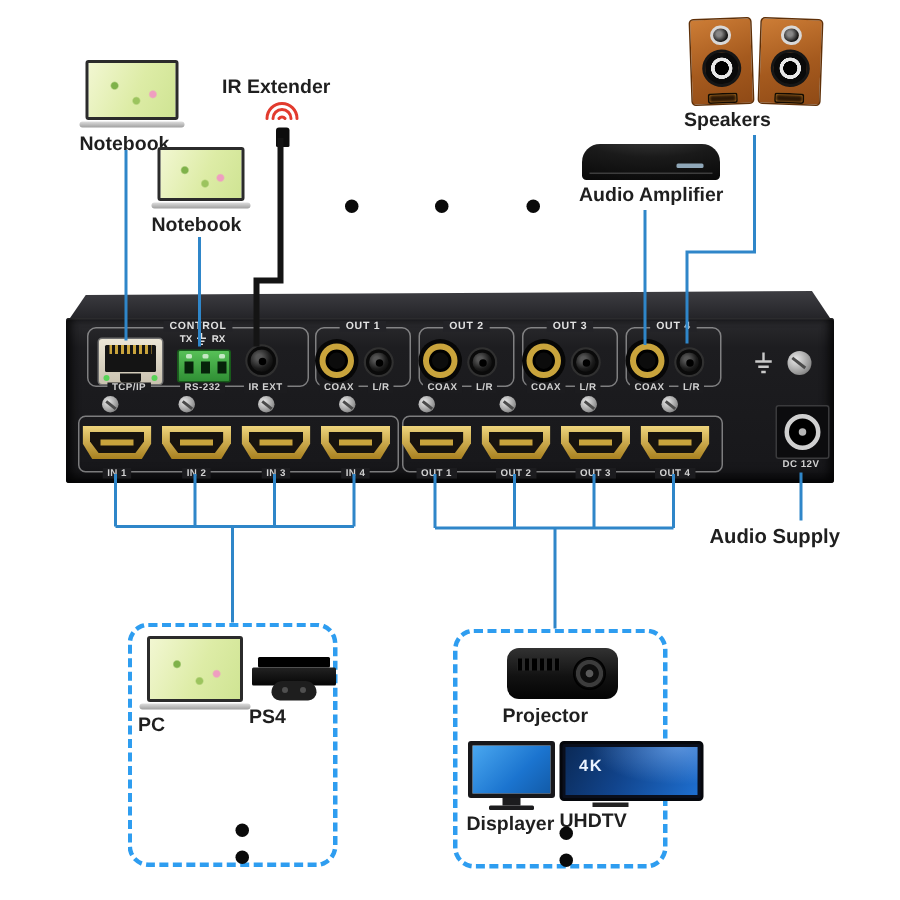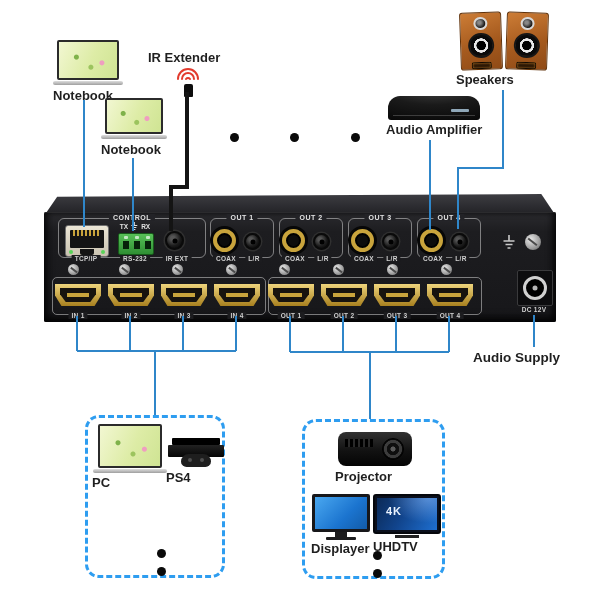--- a/index.html
+++ b/index.html
@@ -104,21 +104,21 @@
   .proj-body{width:74px;height:34px;margin:0 auto;position:relative;border-radius:8px;
     background:linear-gradient(180deg,#323232 0%,#121212 55%,#040404 100%);}
   .proj-lens{position:absolute;right:8px;top:50%;transform:translateY(-50%);width:20px;height:20px;border-radius:50%;
     border:1px solid #000;background:radial-gradient(circle,#5a5a5a 0 16%,#0e0e0e 20% 42%,#3c3c3c 46% 62%,#0a0a0a 66%);}
   .proj-vents{position:absolute;left:7px;top:7px;width:28px;height:8px;
     background:repeating-linear-gradient(90deg,#000 0 3px,#2a2a2a 3px 5px);}
   .mon-sc{width:52px;height:32px;border:3px solid #17171a;border-radius:2px;margin:0 auto;
     background:linear-gradient(135deg,#4aa8f0 0%,#1b74cf 60%,#125ba8 100%);}
   .mon-stand{width:12px;height:5px;background:#1c1c1e;margin:0 auto;}
   .mon-base{width:30px;height:3px;background:#1c1c1e;border-radius:1px;margin:0 auto;}
-  .tv{width:64px;height:36px;background:#0a0f1c;border:2px solid #05070c;border-radius:3px;margin:0 auto;position:relative;overflow:hidden;}
+  .tv{width:64px;height:36px;background:#0a0f1c;border:2px solid #05070c;border-radius:3px;margin:0 auto;position:relative;overflow:hidden;padding-left:28px;}
   .tv-sc{position:absolute;left:2px;right:2px;top:2px;bottom:2px;
     background:radial-gradient(ellipse at 85% 0%, rgba(140,190,255,.55), rgba(0,0,0,0) 55%),
                linear-gradient(120deg,#0b2a57 0%,#11448c 45%,#1e6fd0 100%);}
   .tv-4k{position:absolute;left:11px;top:9px;color:#eaf3ff;font-size:11px;font-weight:700;letter-spacing:1px;}
   .tv-stand{width:24px;height:3px;background:#222;margin:1px auto 0;}
 </style>
 </head>
 <body>
 
 <div id="canvas">

